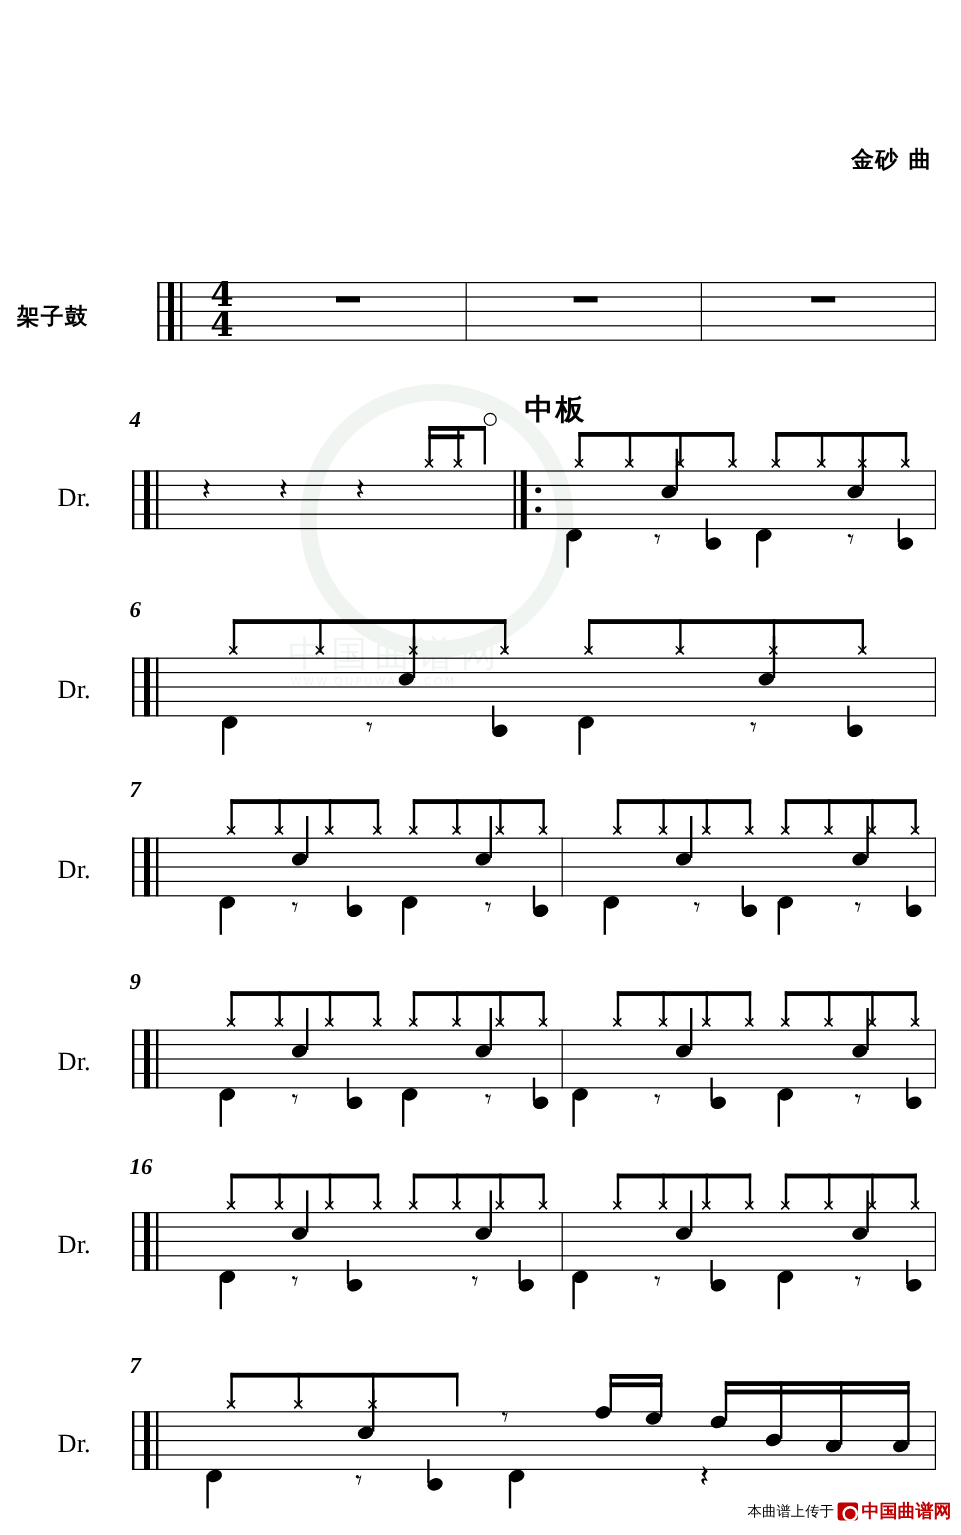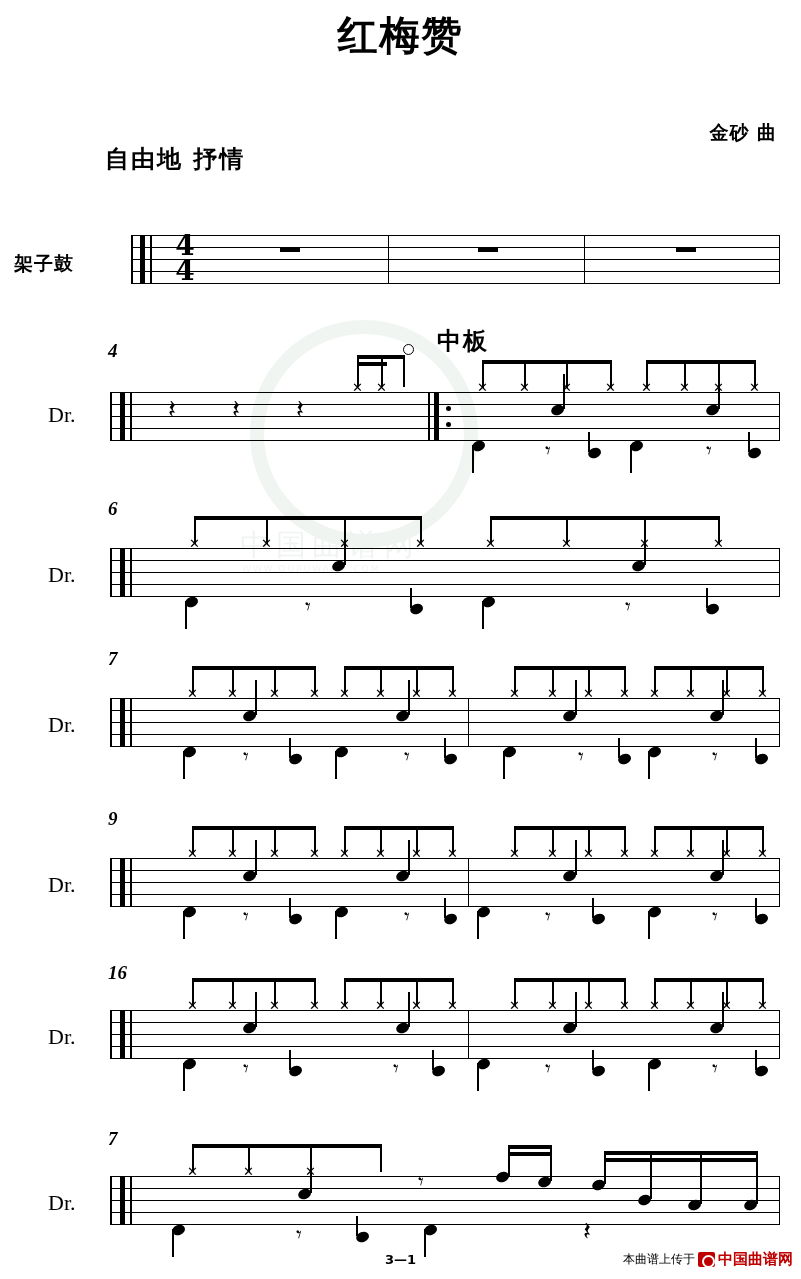--- a/index.html
+++ b/index.html
@@ -254,25 +254,23 @@
     width: 9px; height: 9px;
     border: 2px solid #fff;
     border-radius: 50%;
   }
 </style>
 </head>
 <body>
 
 <div class="page">
 
-  <div class="title">红梅赞</div>
 
   <div class="composer">金砂 曲</div>
 
-  <div class="tempo-expression">自由地 抒情</div>
   <div class="zhongban">中板</div>
 
   <div class="watermark">
     <div class="wm-circle"></div>
     <div class="wm-text">中国曲谱网</div>
     <div class="wm-sub">WWW.QUPUWANG.COM</div>
   </div>
 
   <div class="inst-name" style="left:14px; top:251px;">架子鼓</div>
 
@@ -747,20 +745,19 @@
     <div class="rest8" style="left:296px; top:48px;">𝄾</div>
     <div class="notehead" style="left:356px; top:56px;"></div>
     <div class="stem" style="left:356px; top:40px; height:20px;"></div>
     <div class="notehead" style="left:424px; top:49px;"></div>
     <div class="stem" style="left:424px; top:53px; height:28px;"></div>
     <div class="rest4" style="left:583px; top:42px;">𝄽</div>
 
     <div class="barline" style="left:779px; top:0; height:49px;"></div>
   </div>
 
-  <div class="page-num">3—1</div>
   <div class="footer-credit">
     <span>本曲谱上传于</span>
     <span class="footer-logo"></span>
     <span class="site">中国曲谱网</span>
   </div>
 
 </div>
 
 </body></html>

